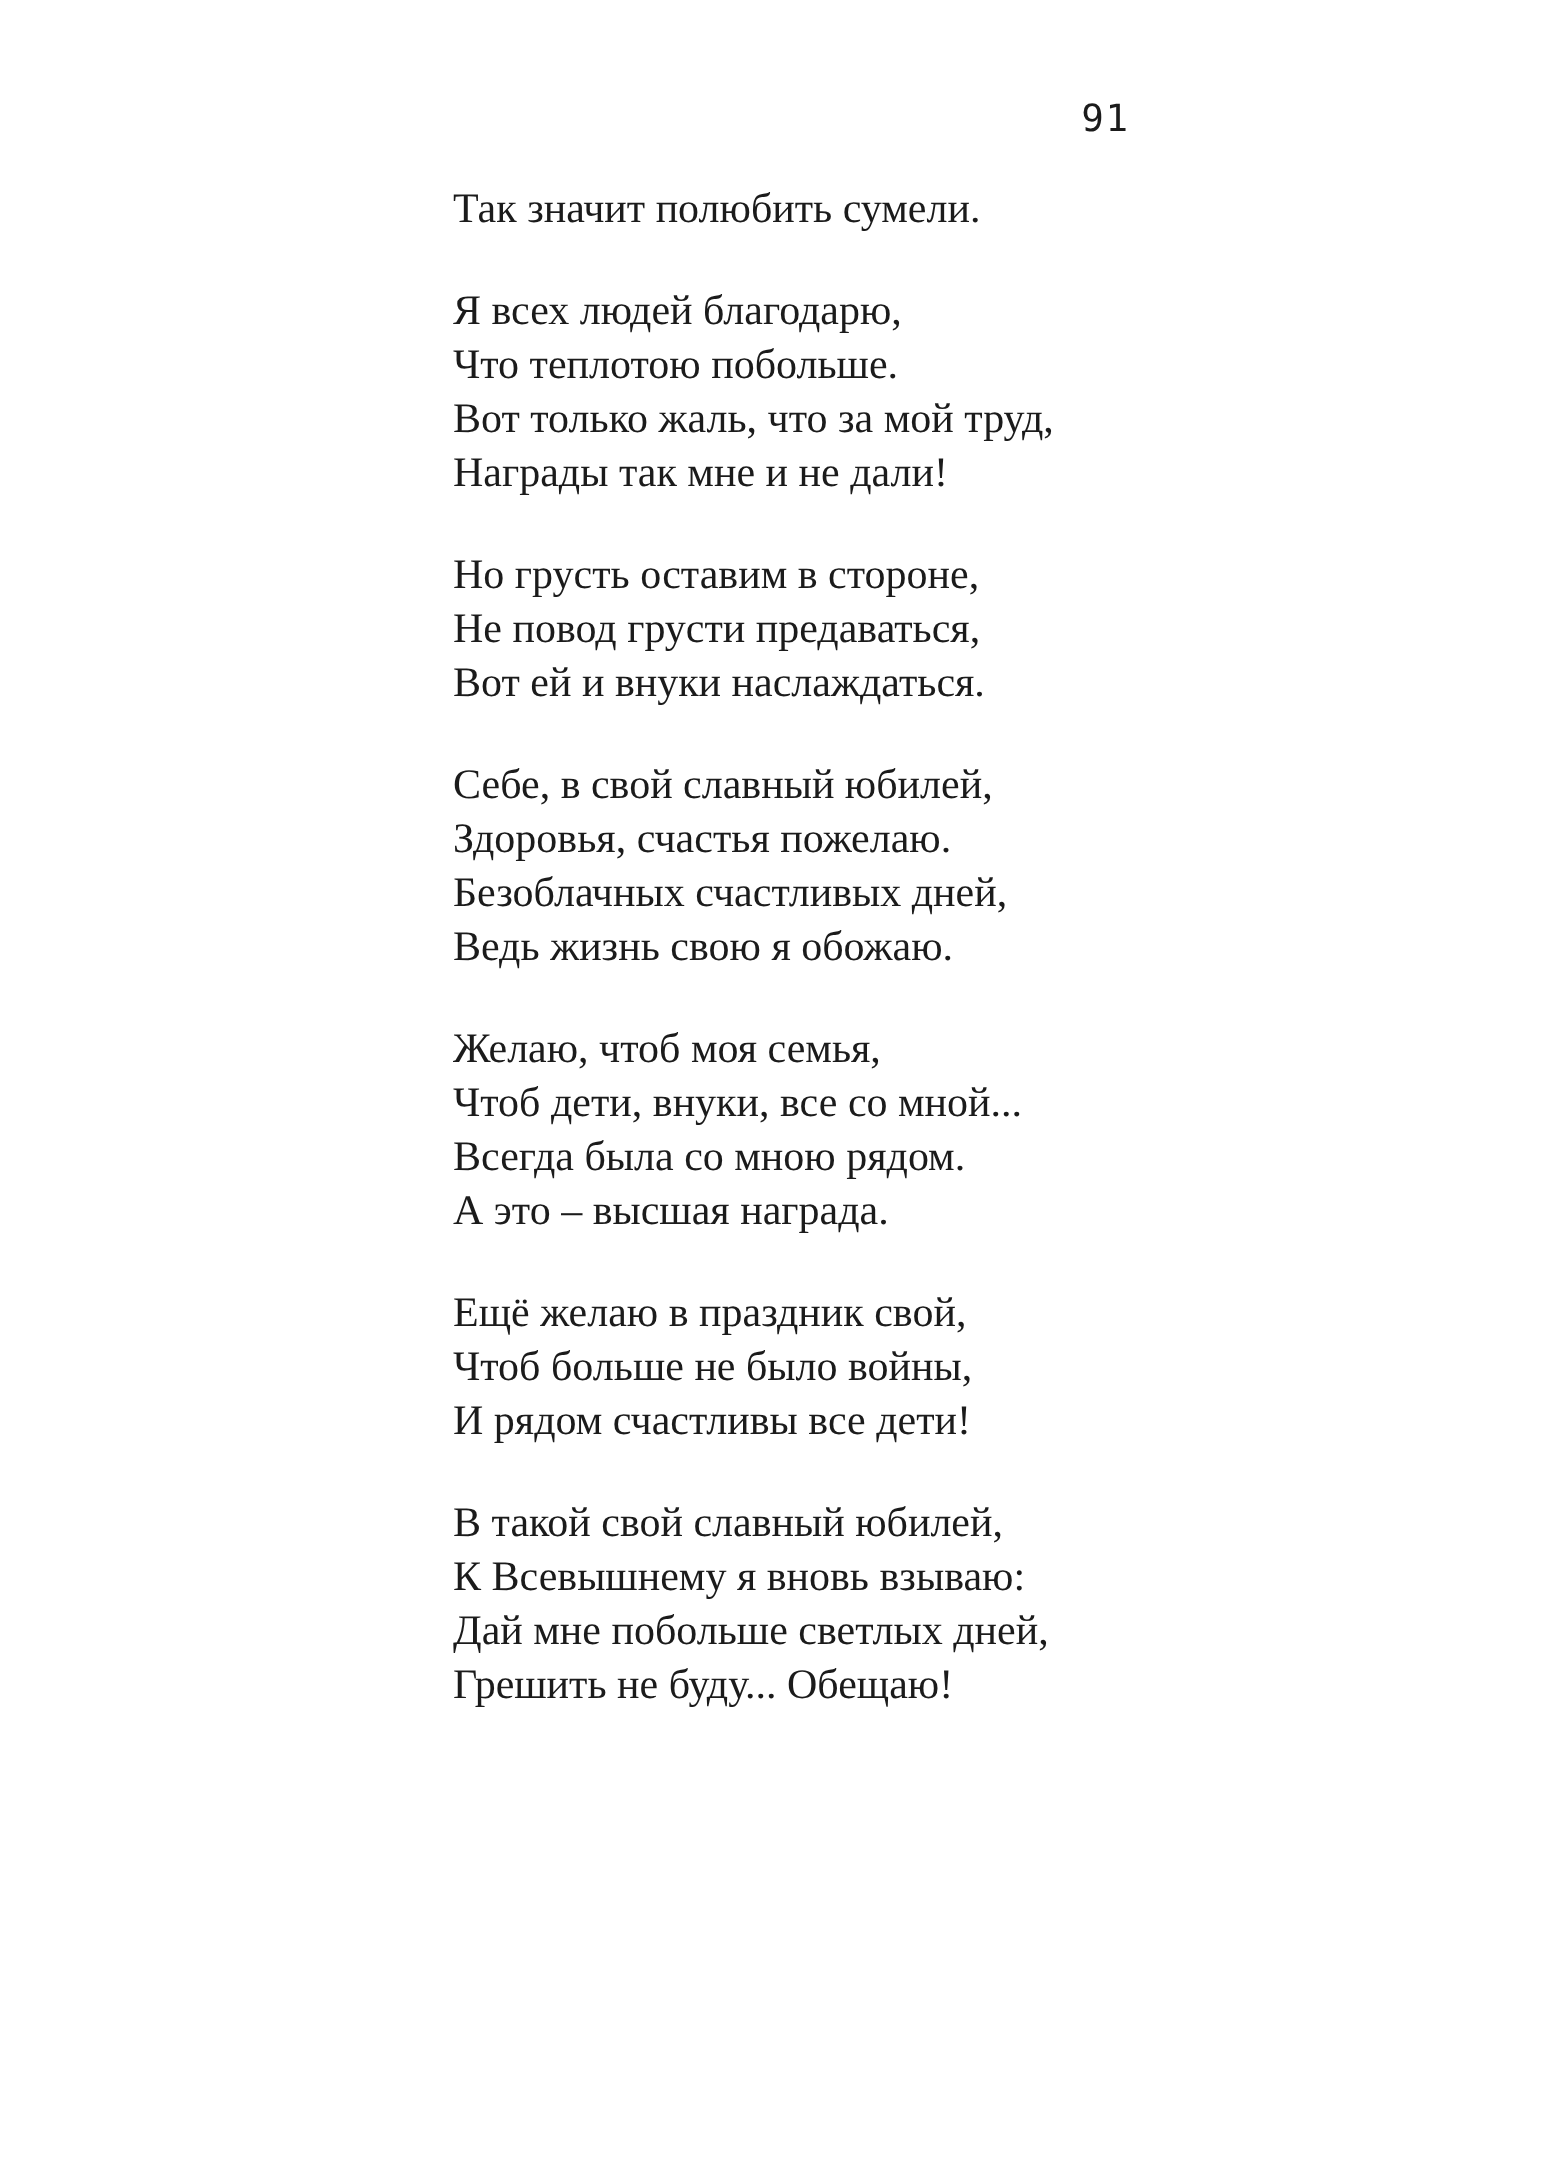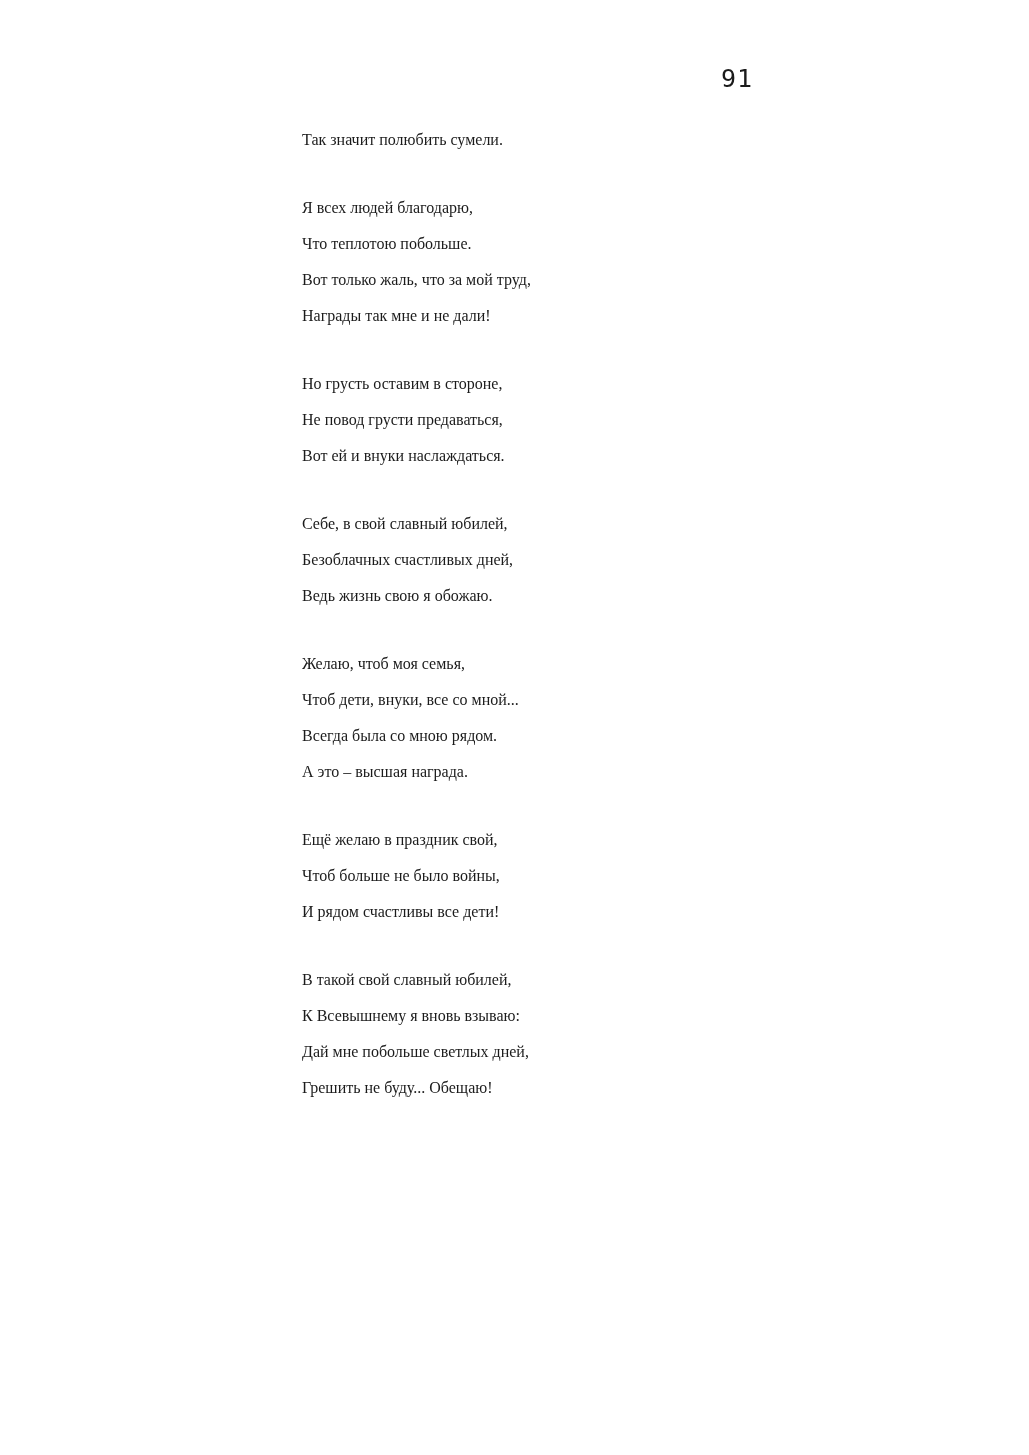--- a/index.html
+++ b/index.html
@@ -22,21 +22,21 @@
     right: 134px;
     font-family: "DejaVu Sans Mono", monospace;
     font-size: 25px;
     letter-spacing: 1px;
     color: #1b1b1b;
   }
   .poem {
     position: absolute;
     left: 302px;
     top: 122px;
-    font-size: 16px;
+    font-size: 28px;
     line-height: 36px;
   }
   .stanza {
     margin: 0 0 32px 0;
   }
   .stanza:last-child {
     margin-bottom: 0;
   }
   .line {
     white-space: nowrap;
@@ -57,20 +57,21 @@
         <div class="line">Вот только жаль, что за мой труд,</div>
         <div class="line">Награды так мне и не дали!</div>
       </div>
       <div class="stanza">
         <div class="line">Но грусть оставим в стороне,</div>
         <div class="line">Не повод грусти предаваться,</div>
         <div class="line">Вот ей и внуки наслаждаться.</div>
       </div>
       <div class="stanza">
         <div class="line">Себе, в свой славный юбилей,</div>
+        <div class="line">Здоровья, счастья пожелаю.</div>
         <div class="line">Безоблачных счастливых дней,</div>
         <div class="line">Ведь жизнь свою я обожаю.</div>
       </div>
       <div class="stanza">
         <div class="line">Желаю, чтоб моя семья,</div>
         <div class="line">Чтоб дети, внуки, все со мной...</div>
         <div class="line">Всегда была со мною рядом.</div>
         <div class="line">А это – высшая награда.</div>
       </div>
       <div class="stanza">

